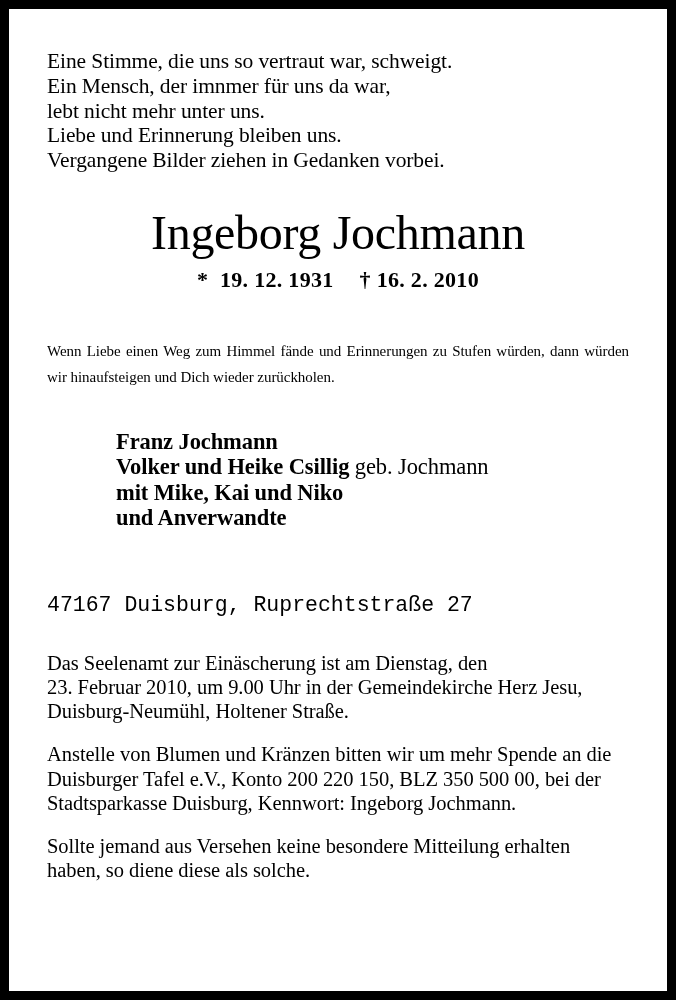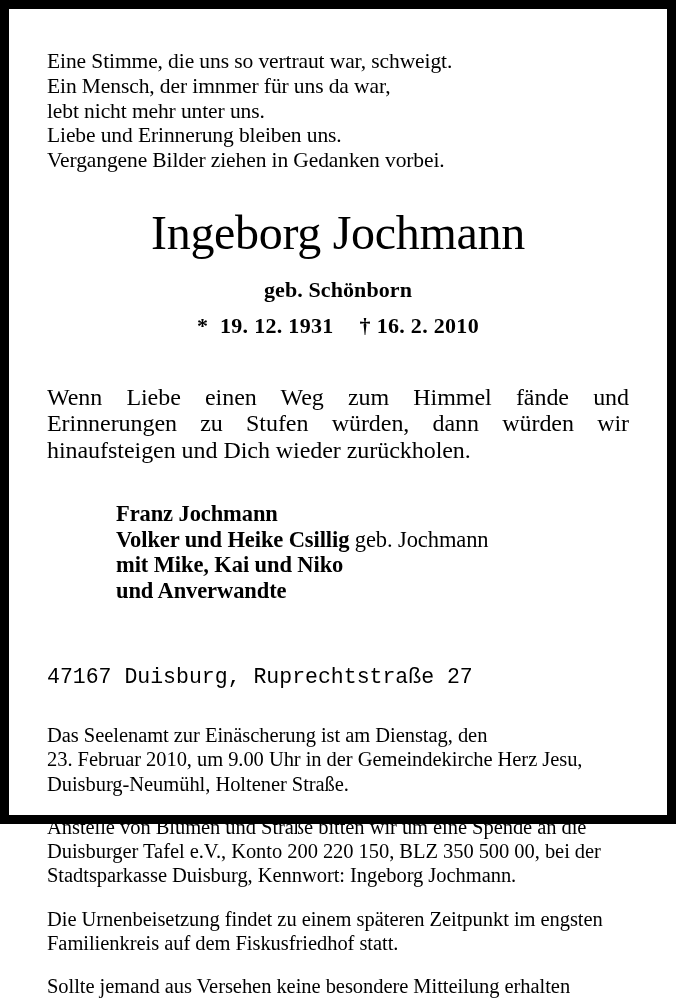--- a/index.html
+++ b/index.html
@@ -12,21 +12,21 @@
     height: 1000px;
     overflow: hidden;
     font-family: "Liberation Serif", "DejaVu Serif", serif;
     color: #000000;
   }
 
   
   .notice {
     box-sizing: border-box;
     width: 676px;
-    height: 824px;
+    height: 1000px;
     border: 9px solid #000000;
     background: #ffffff;
     padding: 0;
   }
   .notice-inner {
     box-sizing: border-box;
     width: 100%;
     height: 100%;
     background: #ffffff;
     padding: 30px 33px 0 33px;
@@ -64,21 +64,21 @@
     font-weight: bold;
     margin-top: 10px;
     letter-spacing: 0.3px;
   }
   .dates-row .date-birth { margin-right: 26px; white-space: nowrap; }
   .dates-row .date-death { white-space: nowrap; }
   .sym { font-weight: bold; }
 
   
   .verse-second {
-    font-size: 24px;
+    font-size: 15px;
     line-height: 26.5px;
     text-align: justify;
     text-align-last: left;
     margin: 45px 5px 0 5px;
     letter-spacing: -0.05px;
   }
 
   
   .family-block {
     margin: 38px 0 0 74px;
@@ -124,21 +124,20 @@
     <div class="verse-open">
       <span class="vline">Eine Stimme, die uns so vertraut war, schweigt.</span>
       <span class="vline">Ein Mensch, der imnmer für uns da war,</span>
       <span class="vline">lebt nicht mehr unter uns.</span>
       <span class="vline">Liebe und Erinnerung bleiben uns.</span>
       <span class="vline">Vergangene Bilder ziehen in Gedanken vorbei.</span>
     </div>
 
     <div class="name-block">
       <div class="deceased-name">Ingeborg Jochmann</div>
-      <div class="maiden-name">geb. Schönborn</div>
       <div class="dates-row">
         <span class="date-birth"><span class="sym">*</span>&nbsp; <span>19. 12. 1931</span></span><span class="date-death"><span class="sym">†</span> <span>16. 2. 2010</span></span>
       </div>
     </div>
 
     <div class="verse-second">Wenn Liebe einen Weg zum Himmel fände und Erinnerungen zu Stufen würden, dann würden wir hinaufsteigen und Dich wieder zurückholen.</div>
 
     <div class="family-block">
       <div class="family-line"><span>Franz Jochmann</span><span class="regular"></span></div>
       <div class="family-line"><span>Volker und Heike Csillig</span><span class="regular"> geb. Jochmann</span></div>
@@ -150,29 +149,25 @@
 
     <div class="info-block">
 
       <div class="info-par">
         <span class="iline">Das Seelenamt zur Einäscherung ist am Dienstag, den</span>
         <span class="iline">23. Februar 2010, um 9.00 Uhr in der Gemeindekirche Herz Jesu,</span>
         <span class="iline">Duisburg-Neumühl, Holtener Straße.</span>
       </div>
 
       <div class="info-par">
-        <span class="iline">Anstelle von Blumen und Straße bitten wir um eine Spende an die</span>
+        <span class="iline">Anstelle von Blumen und Kränzen bitten wir um mehr Spende an die</span>
         <span class="iline">Duisburger Tafel e.V., Konto 200 220 150, BLZ 350 500 00, bei der</span>
         <span class="iline">Stadtsparkasse Duisburg, Kennwort: Ingeborg Jochmann.</span>
       </div>
 
-      <div class="info-par">
-        <span class="iline">Die Urnenbeisetzung findet zu einem späteren Zeitpunkt im engsten</span>
-        <span class="iline">Familienkreis auf dem Fiskusfriedhof statt.</span>
-      </div>
 
       <div class="info-par">
         <span class="iline">Sollte jemand aus Versehen keine besondere Mitteilung erhalten</span>
         <span class="iline">haben, so diene diese als solche.</span>
       </div>
 
     </div>
 
   </div>
 </div>

